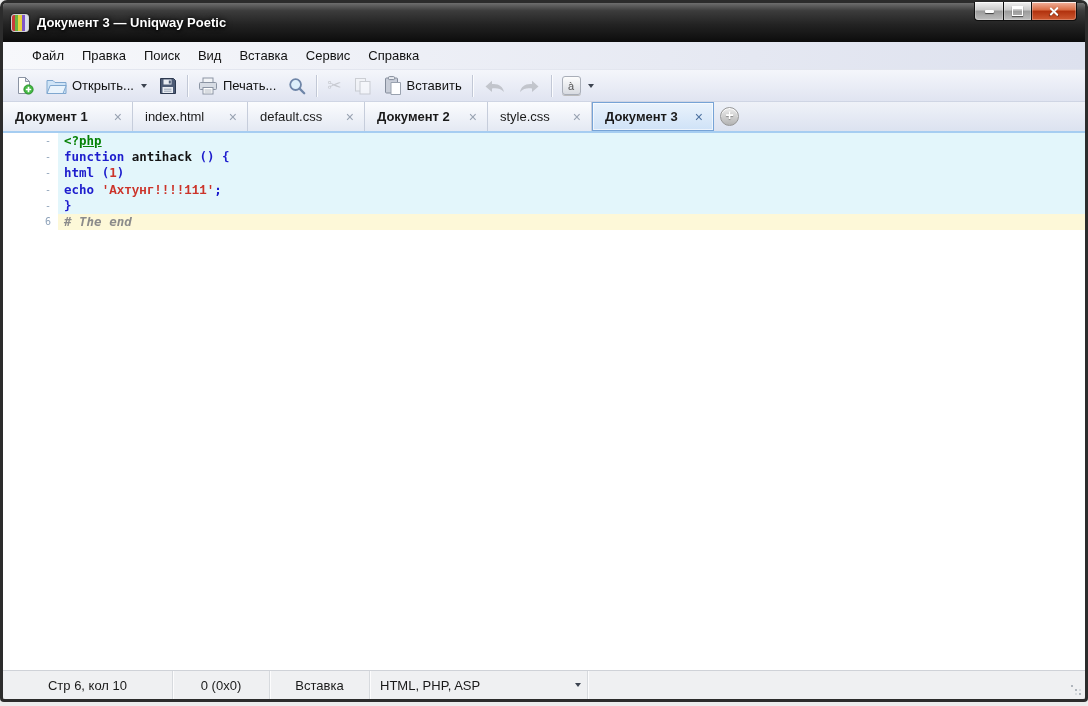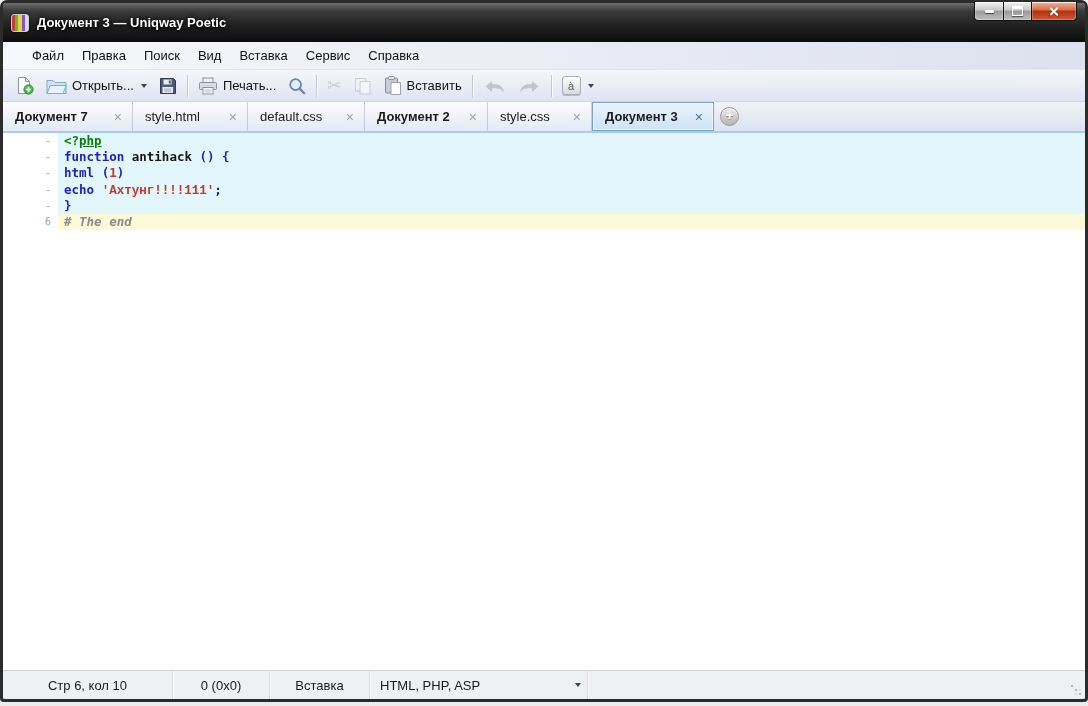--- a/index.html
+++ b/index.html
@@ -203,25 +203,25 @@
     </button>
     <div class="tsep"></div>
     <button class="tbtn">
       <span class="keycap">à</span>
       <span class="dd-arrow"></span>
     </button>
   </div>
 
   <div class="tabbar" id="tab-strip">
       <div class="tab modified" style="width: 130px;">
-        <span class="tab-label">Документ 7</span>
+        <span class="tab-label">Документ 1</span>
         <span class="tab-close">×</span>
       </div>
       <div class="tab" style="width: 115px;">
-        <span class="tab-label">style.html</span>
+        <span class="tab-label">index.html</span>
         <span class="tab-close">×</span>
       </div>
       <div class="tab" style="width: 117px;">
         <span class="tab-label">default.css</span>
         <span class="tab-close">×</span>
       </div>
       <div class="tab modified" style="width: 123px;">
         <span class="tab-label">Документ 2</span>
         <span class="tab-close">×</span>
       </div>

